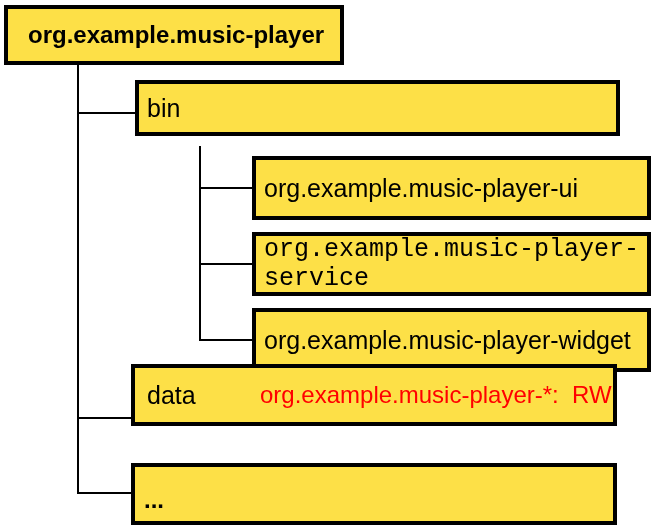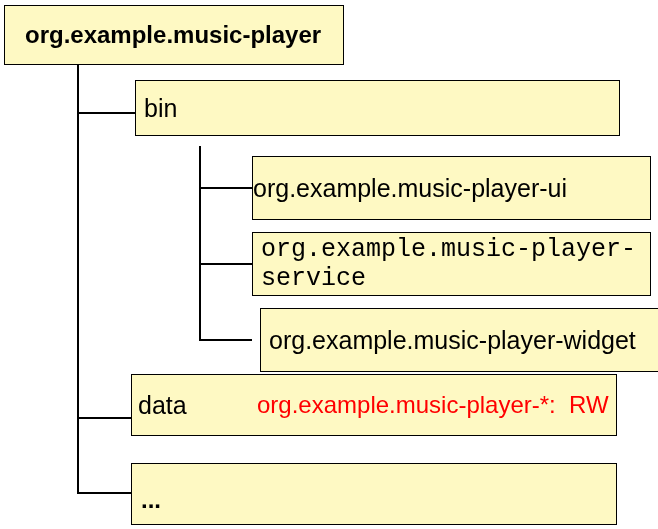--- a/index.html
+++ b/index.html
@@ -11,55 +11,56 @@
   .canvas {
     position: relative;
     width: 658px;
     height: 529px;
     background: #ffffff;
     overflow: hidden;
   }
   .node {
     position: absolute;
     box-sizing: border-box;
-    background: #fef9c3;
-    border: 1px solid #000000;
+    background: #fde047;
+    border: 4px solid #000000;
     display: flex;
     align-items: center;
     color: #000000;
   }
   .node-root {
     left: 4px; top: 5px; width: 340px; height: 60px;
     padding-left: 20px;
     font-size: 24px;
     font-weight: bold;
   }
   .node-bin {
     left: 135px; top: 80px; width: 485px; height: 56px;
     padding-left: 8px;
     font-size: 25px;
   }
   .node-ui {
     left: 252px; top: 156px; width: 399px; height: 64px;
+    padding-left: 8px;
     font-size: 25px;
   }
   .node-service {
     left: 252px; top: 232px; width: 399px; height: 64px;
     padding-left: 8px;
     font-size: 25px;
     font-family: Liberation Mono, monospace;
   }
   .node-widget {
-    left: 260px; top: 308px; width: 399px; height: 64px;
+    left: 252px; top: 308px; width: 399px; height: 64px;
     padding-left: 8px;
     font-size: 25px;
   }
   .node-data {
-    left: 131px; top: 374px; width: 486px; height: 62px;
-    padding-left: 6px;
+    left: 131px; top: 364px; width: 486px; height: 62px;
+    padding-left: 12px;
     font-size: 25px;
   }
   .node-ellipsis {
     left: 131px; top: 463px; width: 486px; height: 62px;
     padding-left: 9px;
     font-size: 24px;
     font-weight: bold;
   }
   .node-ellipsis span {
     position: relative;

